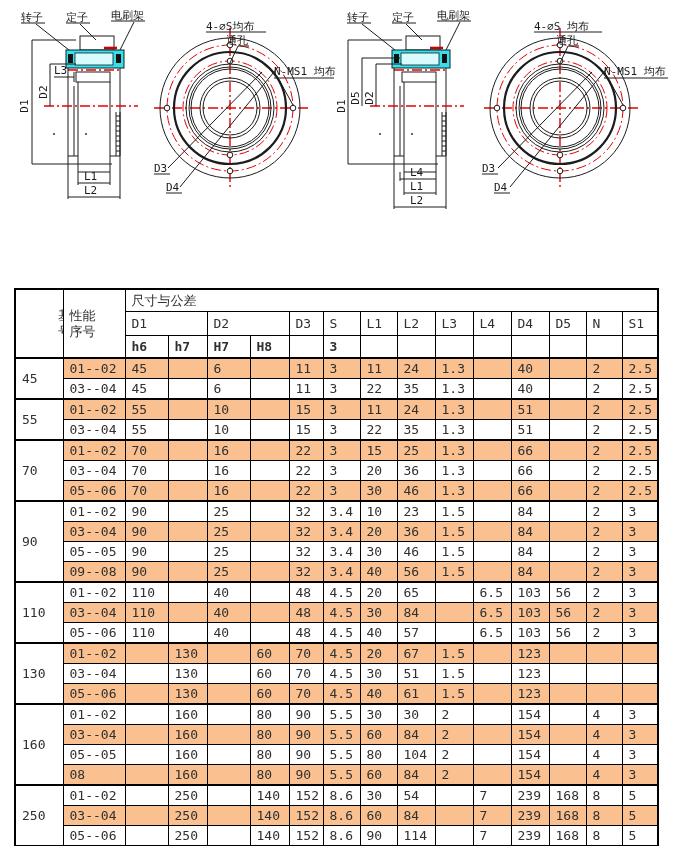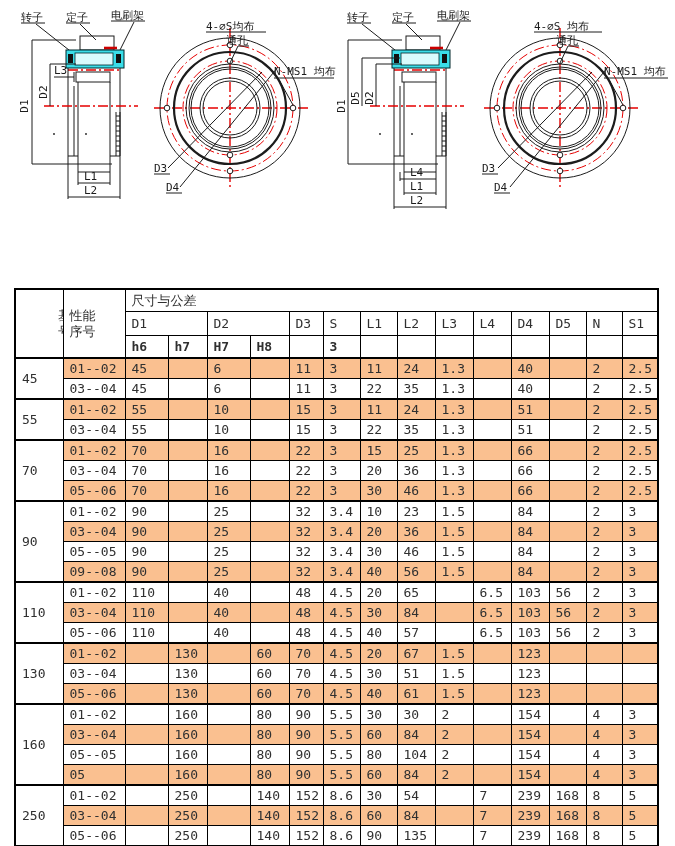--- a/index.html
+++ b/index.html
@@ -590,21 +590,21 @@
           <td>80</td>
           <td>104</td>
           <td>2</td>
           <td></td>
           <td>154</td>
           <td></td>
           <td>4</td>
           <td>3</td>
         </tr>
         <tr>
-          <td class="hl">05</td>
+          <td class="hl">08</td>
           <td class="hl"></td>
           <td class="hl">160</td>
           <td class="hl"></td>
           <td class="hl">80</td>
           <td class="hl">90</td>
           <td class="hl">5.5</td>
           <td class="hl">60</td>
           <td class="hl">84</td>
           <td class="hl">2</td>
           <td class="hl"></td>
@@ -650,21 +650,21 @@
         </tr>
         <tr>
           <td>05--06</td>
           <td></td>
           <td>250</td>
           <td></td>
           <td>140</td>
           <td>152</td>
           <td>8.6</td>
           <td>90</td>
-          <td>135</td>
+          <td>114</td>
           <td></td>
           <td>7</td>
           <td>239</td>
           <td>168</td>
           <td>8</td>
           <td>5</td>
         </tr>
       </tbody>
   </table>
 

